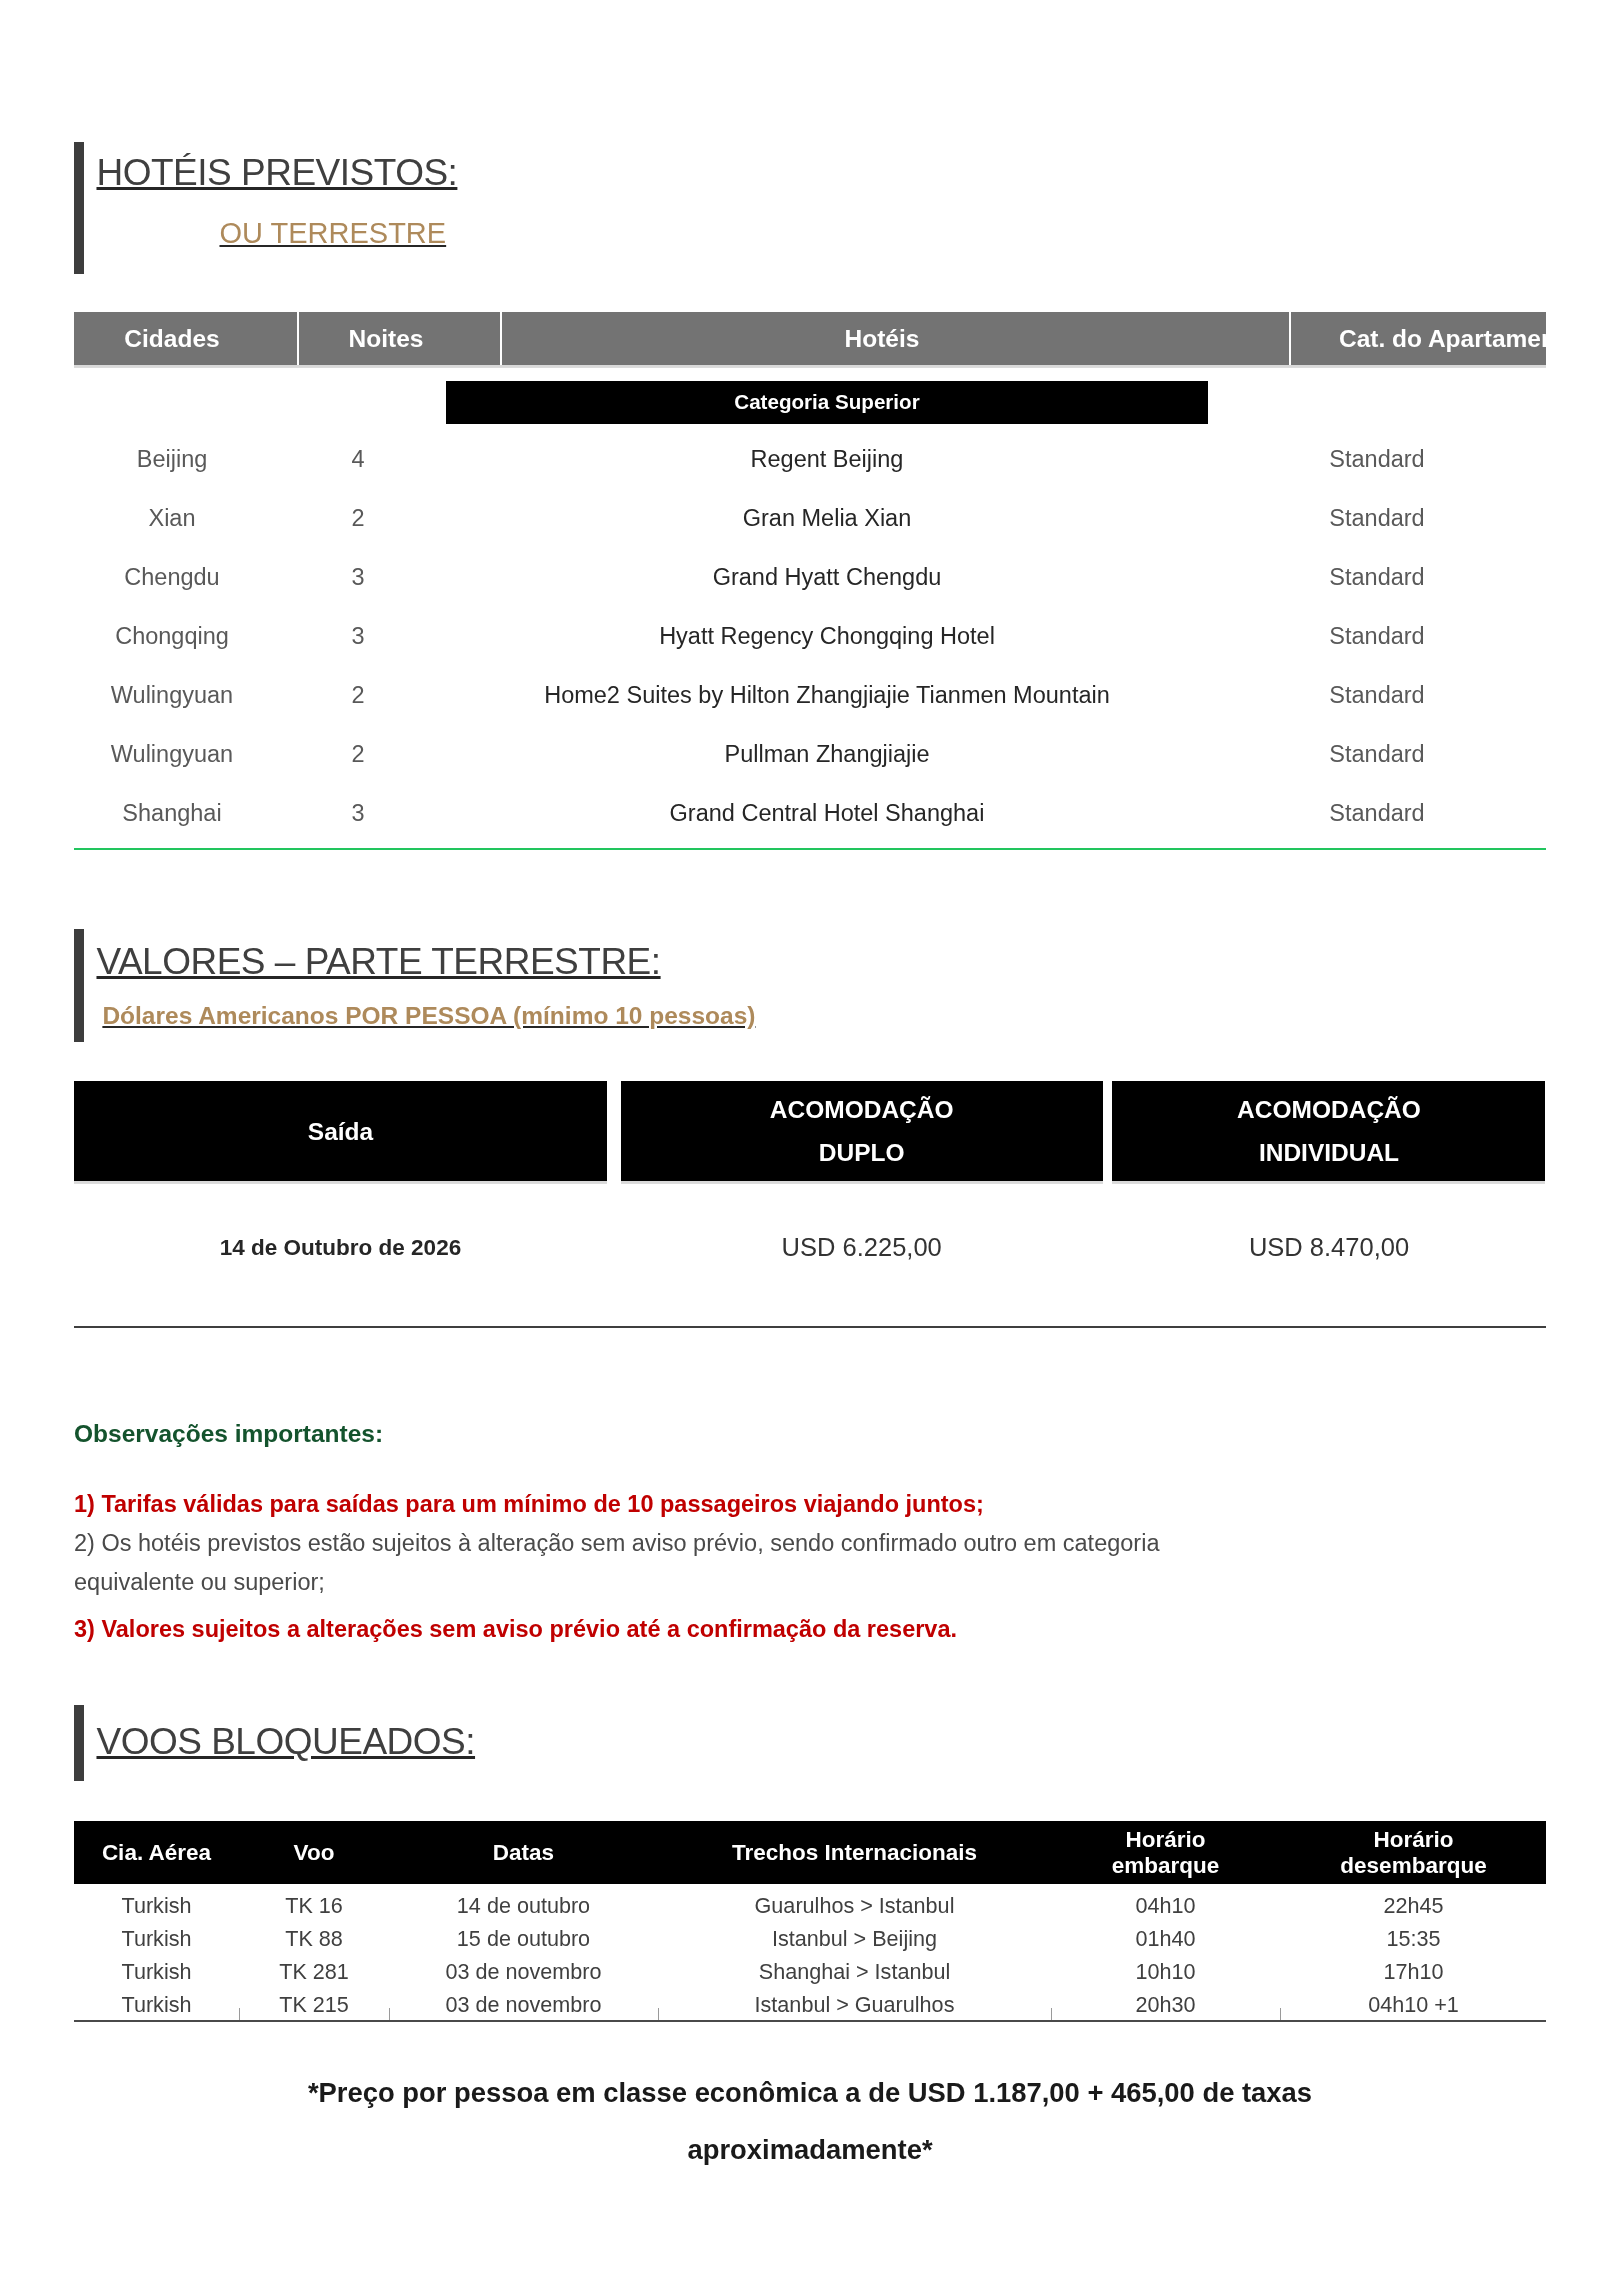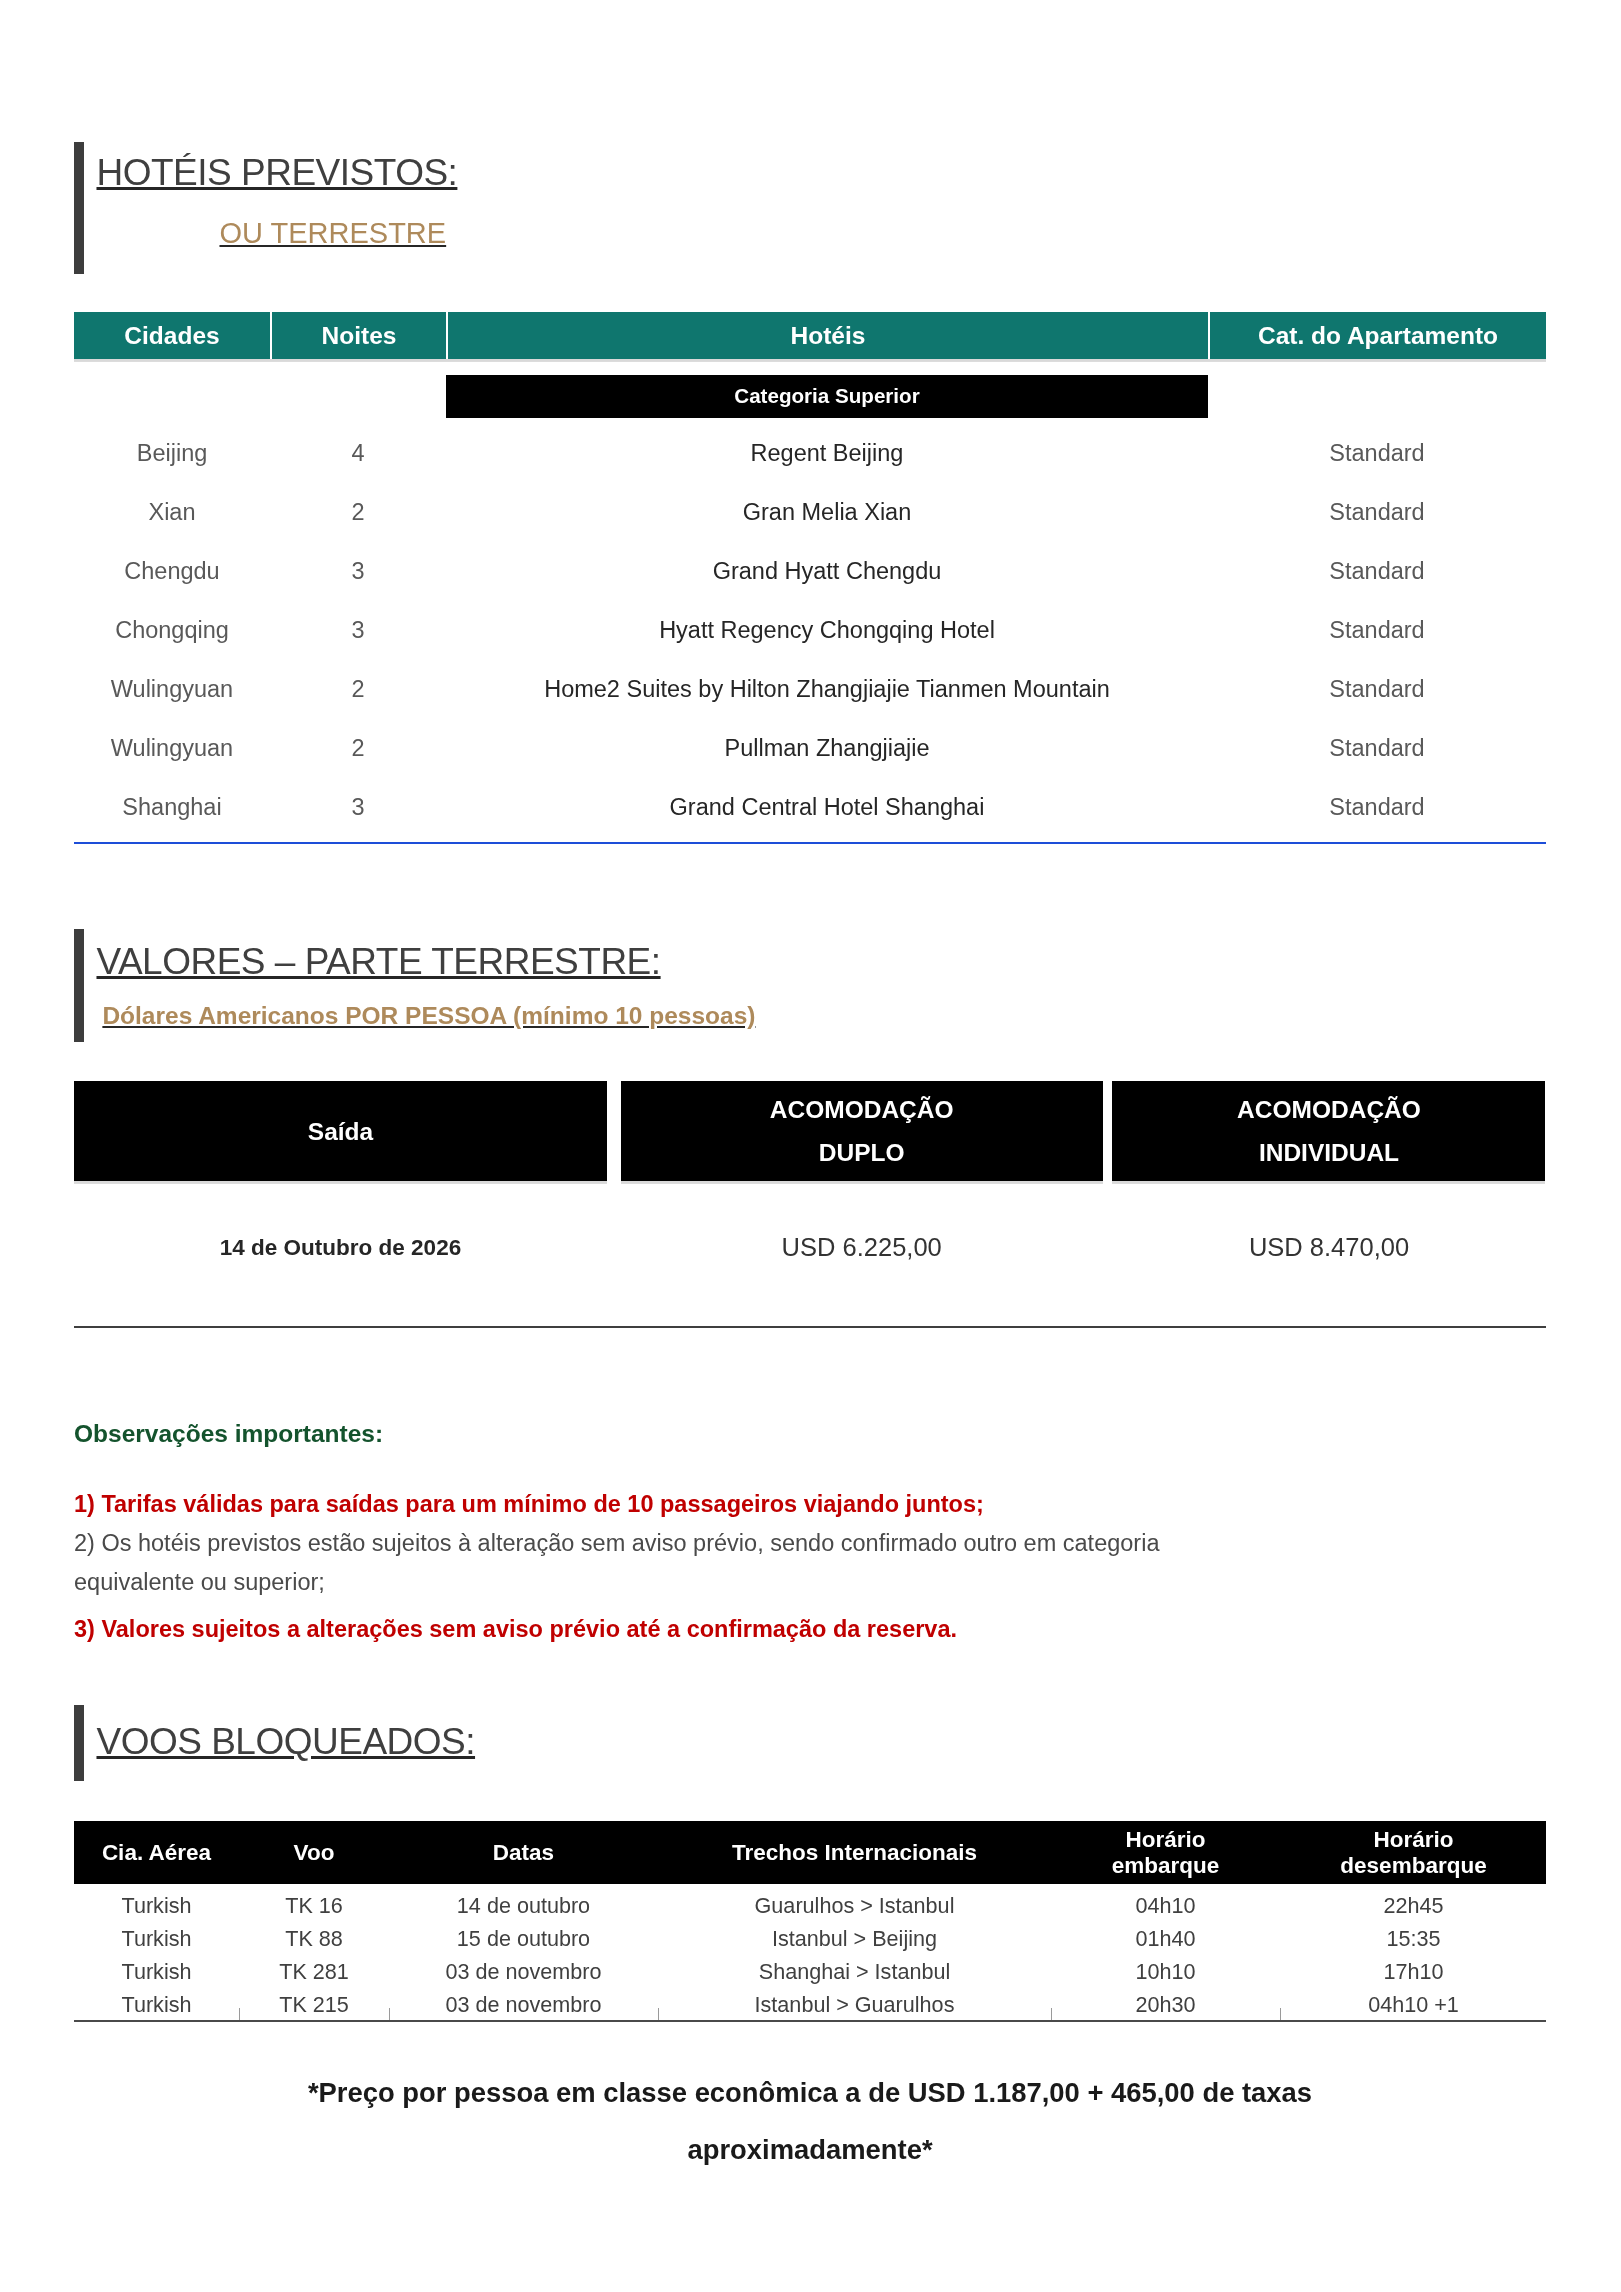--- a/index.html
+++ b/index.html
@@ -31,34 +31,35 @@
   .t2 .sec-title { margin-top: 9.8px; }
   .t2 .sec-sub2 {
     margin-top: 17.6px; padding-left: 5.9px;
     font-size: 24.5px; line-height: 29px; font-weight: 700; color: #ae8a5b; white-space: nowrap;
   }
   .t3 .sec-title { margin-top: 13.7px; }
 
   
   .h-header {
     display: grid; grid-template-columns: 196px 176px 762px 338px;
-    background: #0f766e; height: 47px; align-items: stretch;
+    background: #737373; height: 53px; align-items: stretch;
     box-shadow: 0 2.9px 0 #d9d9d9;
+    gap: 27px;
   }
   .hcell {
     display: flex; align-items: center; justify-content: center;
     color: #fff; font-weight: 700; font-size: 24.5px; white-space: nowrap;
   }
   .h-header .hcell + .hcell { border-left: 2.9px solid #ffffff; }
   .banner {
     margin-left: 372px; width: 762px; height: 43px; margin-top: 15.7px;
     background: #000; color: #fff; font-weight: 700; font-size: 20.6px;
     display: flex; align-items: center; justify-content: center;
   }
-  .h-rows { margin-top: 5.9px; padding-bottom: 5.9px; border-bottom: 2px solid #1d4ed8; }
+  .h-rows { margin-top: 5.9px; padding-bottom: 5.9px; border-bottom: 2px solid #22c55e; }
   .h-row {
     display: grid; grid-template-columns: 196px 176px 762px 338px;
     height: 59px; align-items: center;
   }
   .h-row .cell { text-align: center; font-size: 23.5px; color: #595959; }
   .h-row .c-hotel { color: #262626; }
 
   
   .p-header { display: flex; }
   .p-cell {

